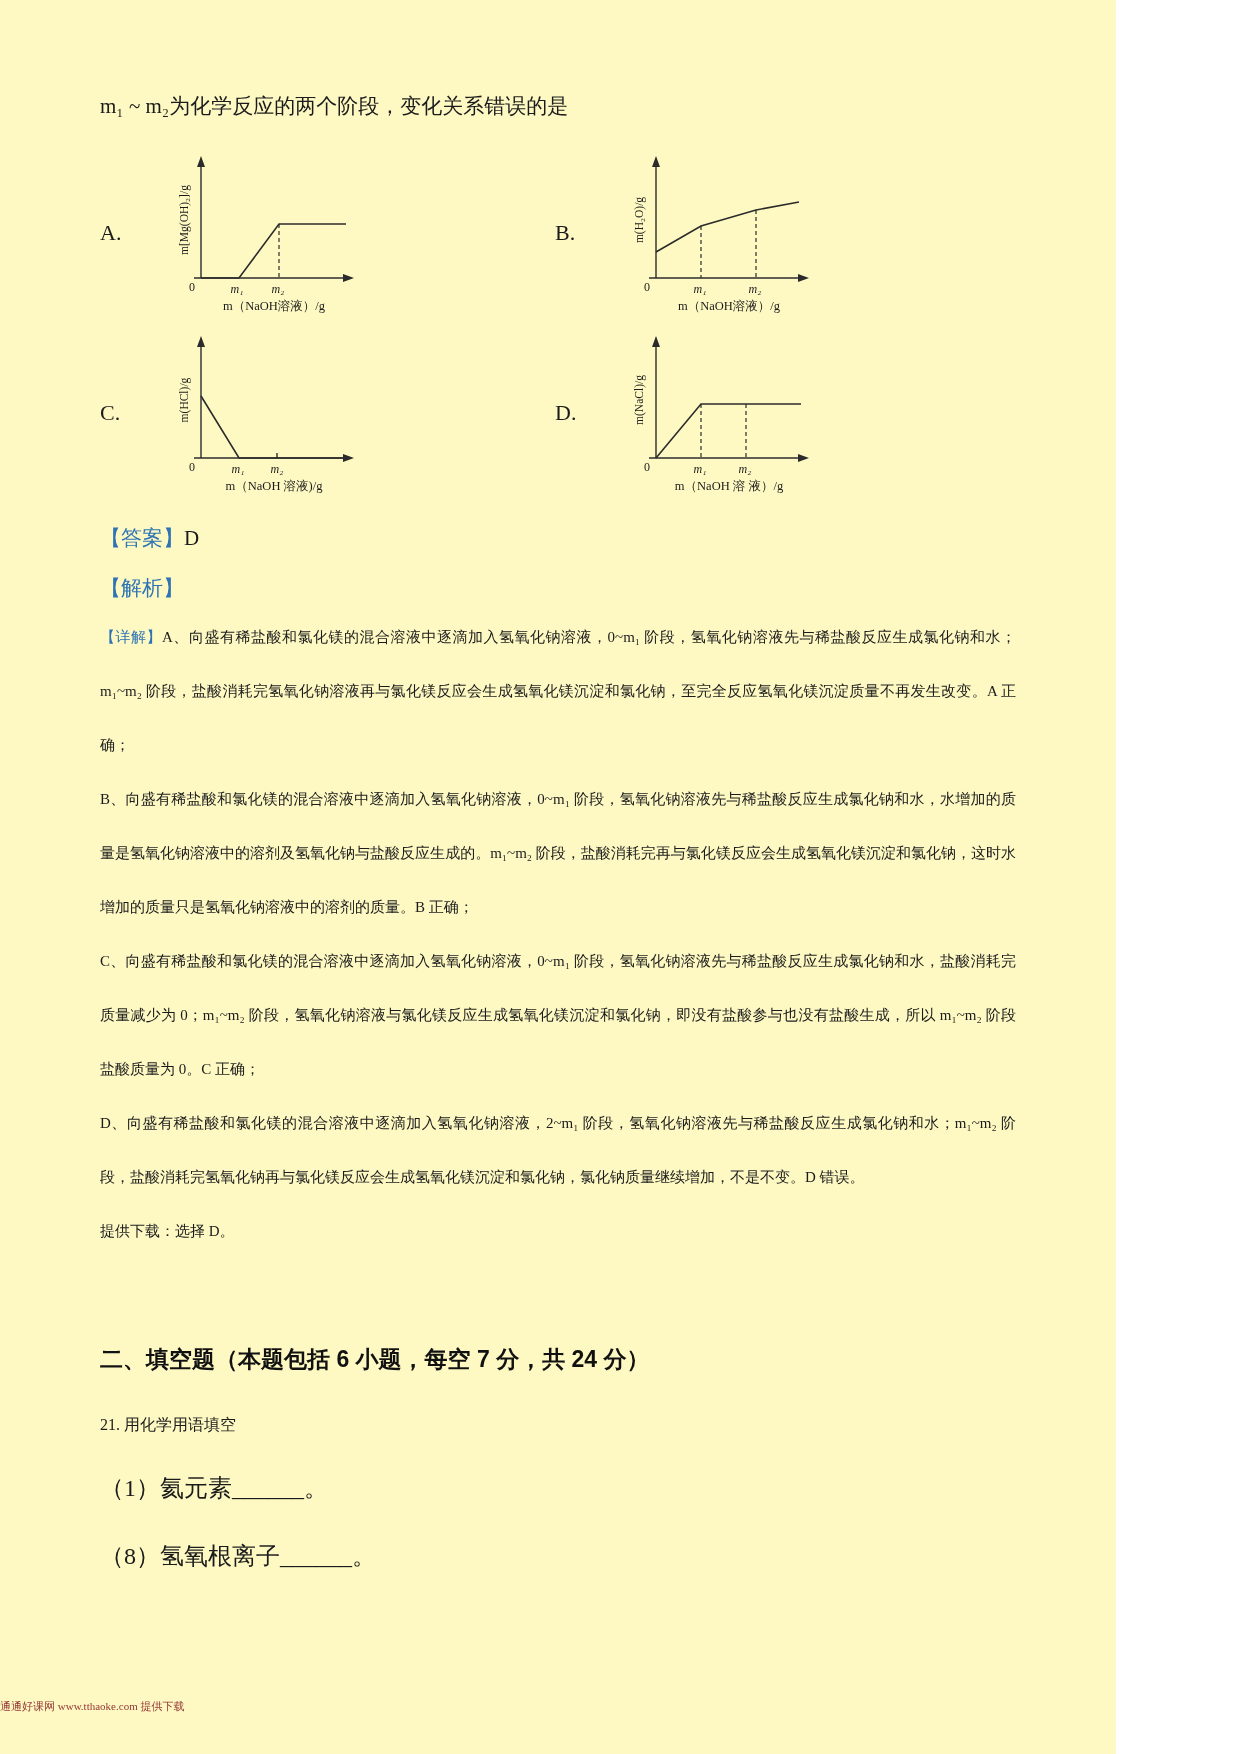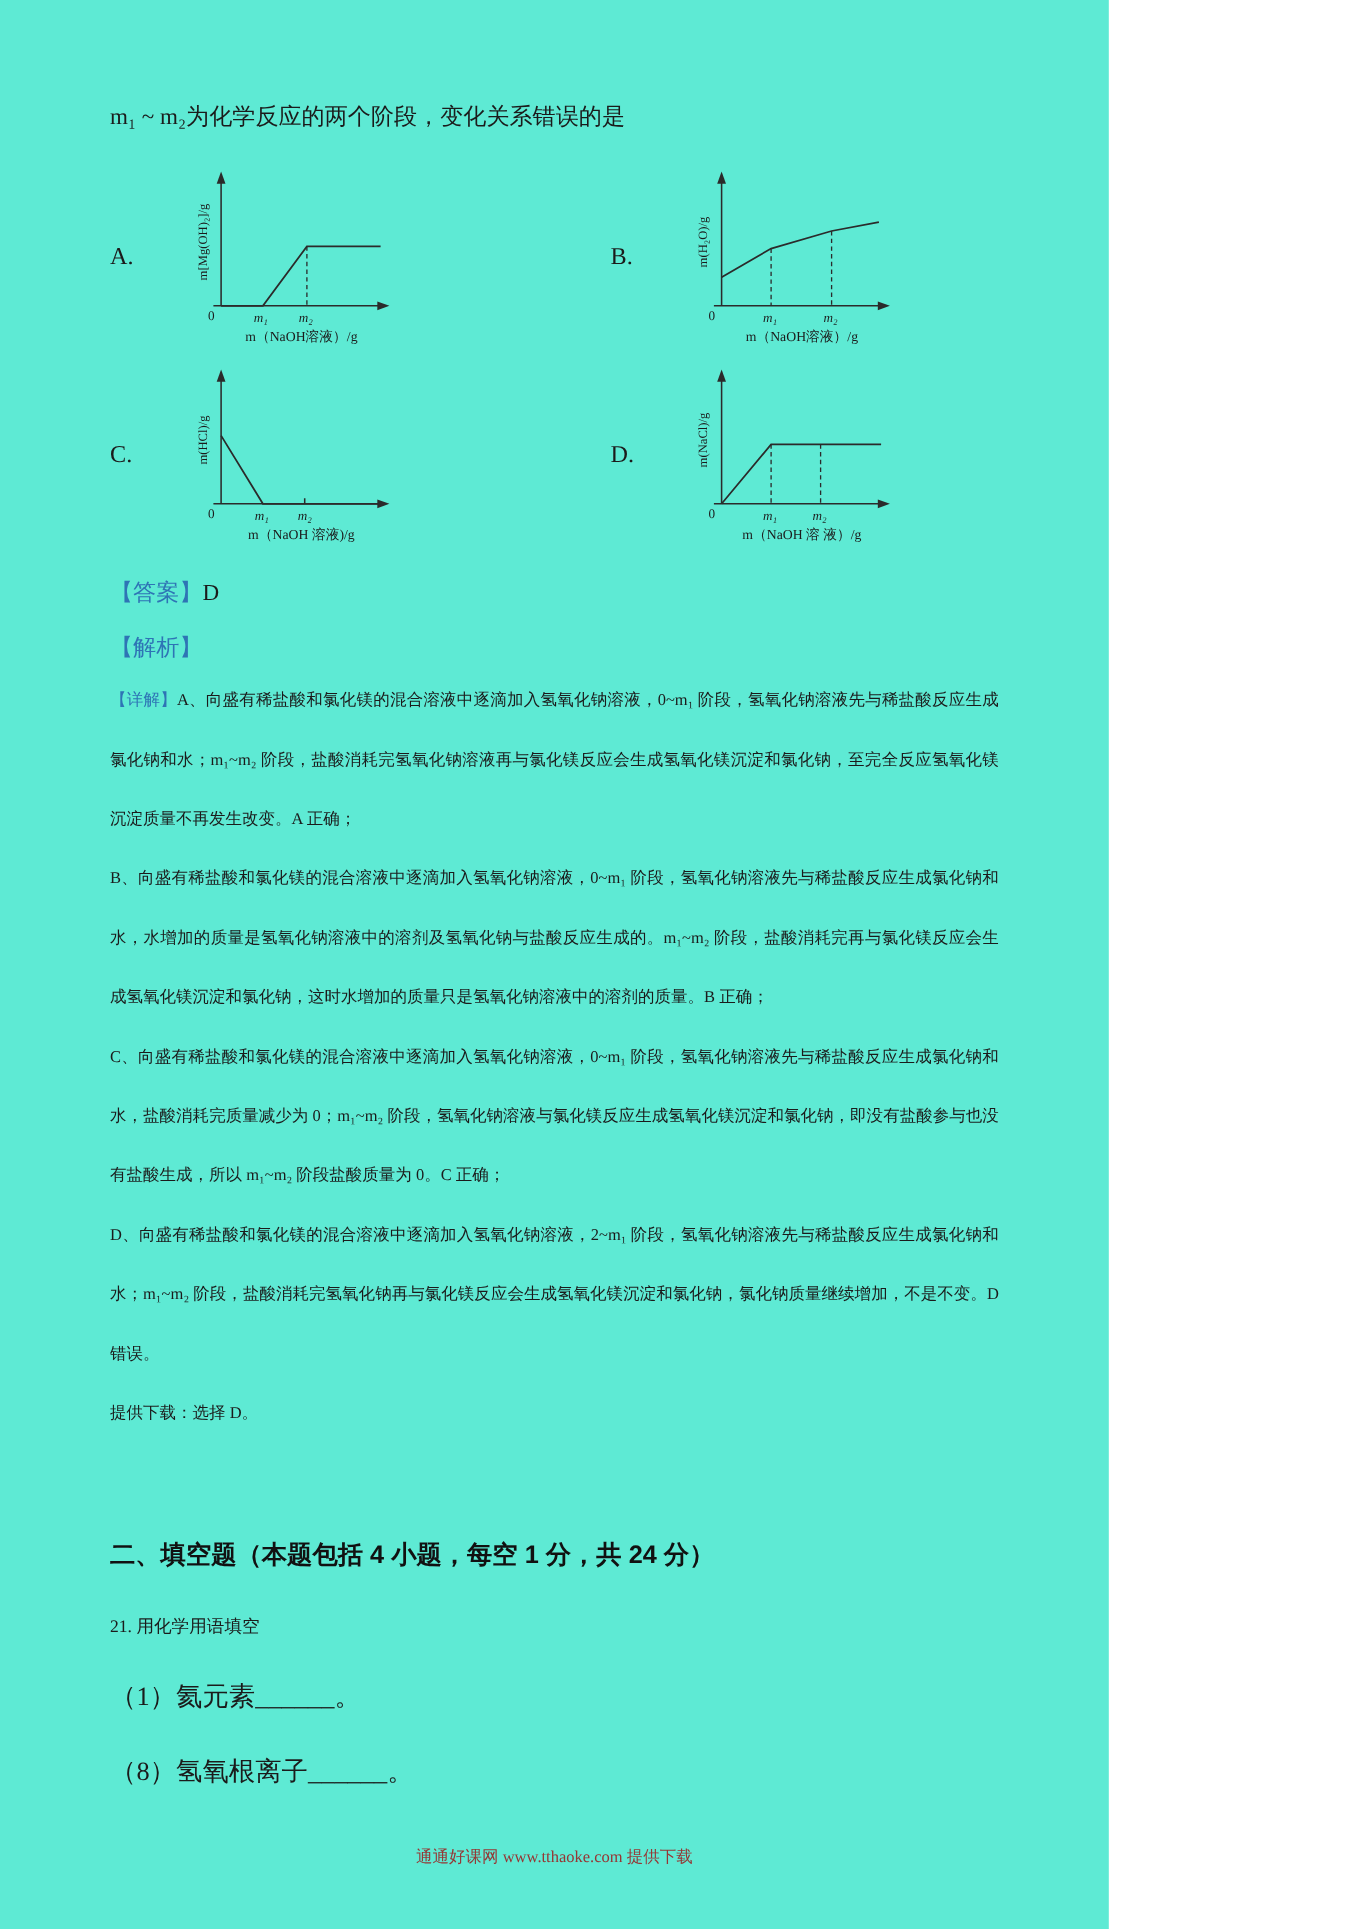--- a/index.html
+++ b/index.html
@@ -1,17 +1,17 @@
 <!DOCTYPE html>
 <html><head>
 <meta charset="utf-8">
 <style>
   html,body{margin:0;padding:0;background:#ffffff;}
   .page{
-    position:relative;width:1008px;height:1754px;background:#5eead4;
+    position:relative;width:1116px;height:1754px;background:#fef9c3;
     font-family:"Liberation Serif","DejaVu Serif",serif;color:#1b1b1b;overflow:hidden;
   }
   .content{padding:92px 100px 0 100px;}
   .stem{font-size:21px;margin:0 0 30px 0;}
   .options-grid{display:grid;grid-template-columns:455px 1fr;row-gap:14px;margin-bottom:26px;}
   .option{display:flex;align-items:center;gap:4px;}
   .opt-label{font-size:22px;width:42px;flex:0 0 42px;}
   svg.graph{display:block;font-family:"Liberation Serif","DejaVu Serif",serif;}
   .axis{stroke:#2b2b2b;stroke-width:1.4;fill:none;}
   .curve{stroke:#2b2b2b;stroke-width:1.6;fill:none;}
@@ -24,22 +24,22 @@
   .detail{margin-top:8px;}
   .detail p{font-size:15px;line-height:54px;text-align:justify;margin:0;}
   .conclusion{font-size:20px;line-height:54px;margin:0;}
   .section-header{
     font-size:23px;font-weight:bold;margin:86px 0 0 0;
     font-family:"Liberation Sans","DejaVu Sans",sans-serif;color:#111;
   }
   .q-line{font-size:16px;margin:40px 0 0 0;}
   .blank-line{font-size:24px;margin:36px 0 0 0;}
   .footer{
-    position:absolute;left:0;right:0;bottom:56px;text-align:center;
-    font-size:15px;color:#953735;font-family:"Liberation Serif","DejaVu Serif",serif;
+    position:absolute;left:0;right:0;bottom:40px;
+    font-size:11px;color:#953735;font-family:"Liberation Serif","DejaVu Serif",serif;
   }
 </style>
 </head>
 <body>
 
 <div class="page">
   <div class="content">
 
     <p class="stem">m₁ ~ m₂为化学反应的两个阶段，变化关系错误的是</p>
 
@@ -122,21 +122,21 @@
     <p class="analysis-line"><span class="blue">【解析】</span></p>
 
     <div class="detail">
       <p><span class="blue">【详解】</span><span>A、向盛有稀盐酸和氯化镁的混合溶液中逐滴加入氢氧化钠溶液，0~m₁ 阶段，氢氧化钠溶液先与稀盐酸反应生成氯化钠和水；m₁~m₂ 阶段，盐酸消耗完氢氧化钠溶液再与氯化镁反应会生成氢氧化镁沉淀和氯化钠，至完全反应氢氧化镁沉淀质量不再发生改变。A 正确；</span></p>
       <p>B、向盛有稀盐酸和氯化镁的混合溶液中逐滴加入氢氧化钠溶液，0~m₁ 阶段，氢氧化钠溶液先与稀盐酸反应生成氯化钠和水，水增加的质量是氢氧化钠溶液中的溶剂及氢氧化钠与盐酸反应生成的。m₁~m₂ 阶段，盐酸消耗完再与氯化镁反应会生成氢氧化镁沉淀和氯化钠，这时水增加的质量只是氢氧化钠溶液中的溶剂的质量。B 正确；</p>
       <p>C、向盛有稀盐酸和氯化镁的混合溶液中逐滴加入氢氧化钠溶液，0~m₁ 阶段，氢氧化钠溶液先与稀盐酸反应生成氯化钠和水，盐酸消耗完质量减少为 0；m₁~m₂ 阶段，氢氧化钠溶液与氯化镁反应生成氢氧化镁沉淀和氯化钠，即没有盐酸参与也没有盐酸生成，所以 m₁~m₂ 阶段盐酸质量为 0。C 正确；</p>
       <p>D、向盛有稀盐酸和氯化镁的混合溶液中逐滴加入氢氧化钠溶液，2~m₁ 阶段，氢氧化钠溶液先与稀盐酸反应生成氯化钠和水；m₁~m₂ 阶段，盐酸消耗完氢氧化钠再与氯化镁反应会生成氢氧化镁沉淀和氯化钠，氯化钠质量继续增加，不是不变。D 错误。</p>
       <p class="conclusion">提供下载：选择 D。</p>
     </div>
 
-    <h2 class="section-header">二、填空题（本题包括 4 小题，每空 1 分，共 24 分）</h2>
+    <h2 class="section-header">二、填空题（本题包括 6 小题，每空 7 分，共 24 分）</h2>
 
     <p class="q-line">21. 用化学用语填空</p>
     <p class="blank-line">（1）氦元素______。</p>
     <p class="blank-line">（8）氢氧根离子______。</p>
 
   </div>
 
   <div class="footer">通通好课网  www.tthaoke.com 提供下载</div>
 </div>
 

